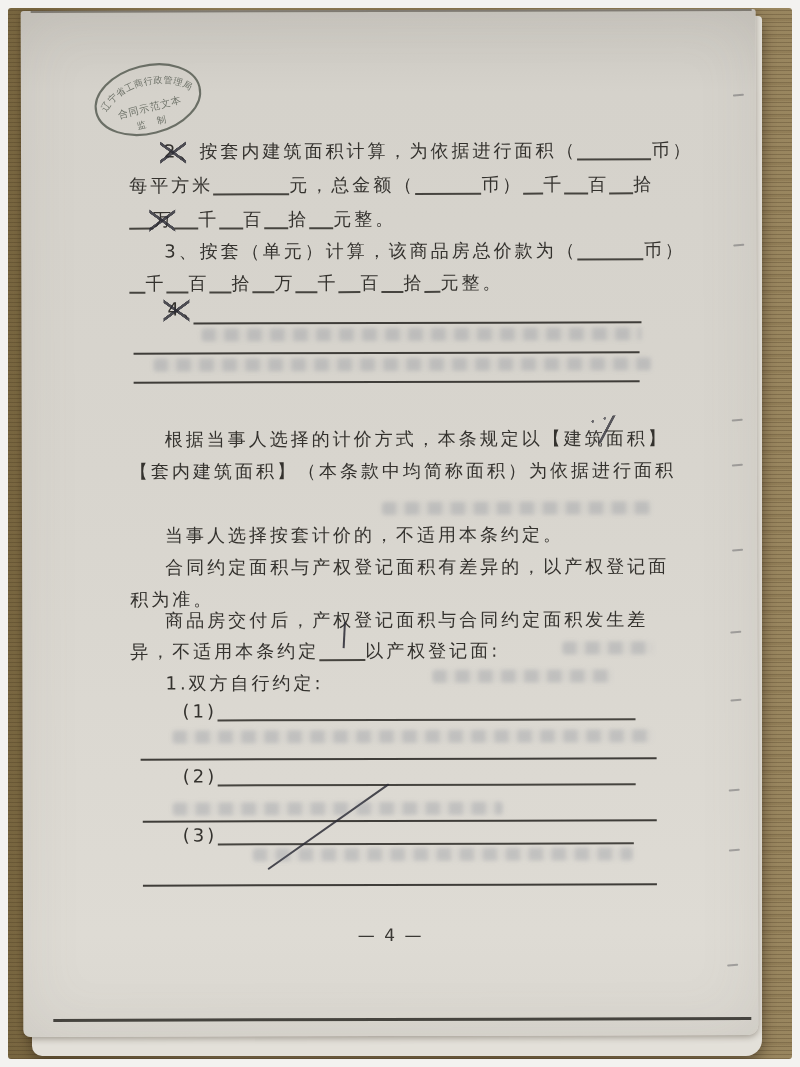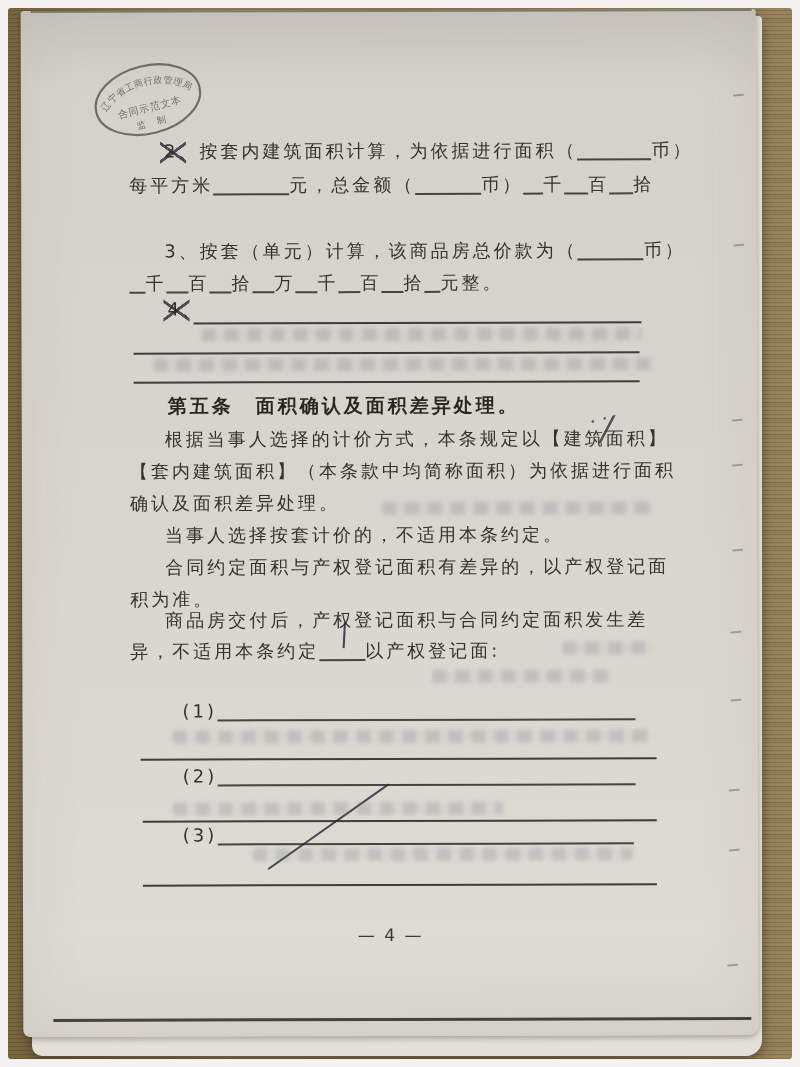--- a/index.html
+++ b/index.html
@@ -101,40 +101,40 @@
       <path id="sealArc" d="M 15,62 A 56,36 0 0 1 125,62" fill="none"></path>
       <text font-size="10.5" fill="#545a50" letter-spacing="0.5">
         <textPath href="#sealArc" startOffset="50%" text-anchor="middle">辽宁省工商行政管理局</textPath>
       </text>
       <text x="70" y="63" text-anchor="middle" font-size="11.5" fill="#545a50" letter-spacing="1">合同示范文本</text>
       <text x="70" y="80" text-anchor="middle" font-size="10.5" fill="#545a50" letter-spacing="5">监 制</text>
     </svg>
 
     <div class="row" style="left:143px;top:128px;"><span class="pen-cross">2、</span><span>按套内建筑面积计算，为依据进行面积（</span><span class="blank" style="width: 74px;"></span><span>币）</span></div>
     <div class="row" style="left:108px;top:162px;"><span>每平方米</span><span class="blank" style="width: 76px;"></span><span>元，总金额（</span><span class="blank" style="width: 66px;"></span><span>币）</span><span class="blank" style="width: 20px;"></span><span>千</span><span class="blank" style="width: 24px;"></span><span>百</span><span class="blank" style="width: 24px;"></span><span>拾</span></div>
+    <div class="row" style="left:108px;top:196px;"><span class="blank" style="width: 24px;"></span><span class="pen-cross">万</span><span class="blank" style="width: 24px;"></span><span>千</span><span class="blank" style="width: 24px;"></span><span>百</span><span class="blank" style="width: 24px;"></span><span>拾</span><span class="blank" style="width: 24px;"></span><span>元整。</span></div>
 
     <div class="row" style="left:143px;top:228px;"><span>3、按套（单元）计算，该商品房总价款为（</span><span class="blank" style="width: 66px;"></span><span>币）</span></div>
     <div class="row" style="left:108px;top:260px;"><span class="blank" style="width: 16px;"></span><span>千</span><span class="blank" style="width: 22px;"></span><span>百</span><span class="blank" style="width: 22px;"></span><span>拾</span><span class="blank" style="width: 22px;"></span><span>万</span><span class="blank" style="width: 22px;"></span><span>千</span><span class="blank" style="width: 22px;"></span><span>百</span><span class="blank" style="width: 22px;"></span><span>拾</span><span class="blank" style="width: 16px;"></span><span>元整。</span></div>
 
     <div class="row" style="left:146px;top:286px;"><span class="pen-cross">4、</span></div>
 
     <div class="rule" style="left:172px;top:312px;width:448px;"></div>
     <div class="rule" style="left:112px;top:342px;width:506px;"></div>
     <div class="rule" style="left:112px;top:371px;width:506px;"></div>
 
-    <div class="row heading" style="left:146px;top:382px;">第五条　面积确认及面积差异处理。</div>
 
     <div class="row" style="left:143px;top:416px;"><span>根据当事人选择的计价方式，本条规定以【建</span><span class="pen-tick">筑面</span><span>积】</span></div>
     <div class="row" style="left:108px;top:448px;">【套内建筑面积】（本条款中均简称面积）为依据进行面积</div>
-    <div class="row" style="left:108px;top:480px;">确认及面积差异处理。</div>
     <div class="row" style="left:143px;top:512px;">当事人选择按套计价的，不适用本条约定。</div>
     <div class="row" style="left:143px;top:544px;">合同约定面积与产权登记面积有差异的，以产权登记面</div>
     <div class="row" style="left:108px;top:576px;">积为准。</div>
     <div class="row" style="left:143px;top:597px;">商品房交付后，产权登记面积与合同约定面积发生差</div>
     <div class="row" style="left:108px;top:628px;"><span>异，不适用本条约定</span><span class="blank pen-one" style="width: 46px;"></span><span>以产权登记面:</span></div>
+    <div class="row" style="left:143px;top:660px;">1.双方自行约定:</div>
 
     <div class="row" style="left:160px;top:688px;"><span>(1)</span><span class="blank" style="width: 418px;"></span></div>
     <div class="rule" style="left:118px;top:748px;width:516px;"></div>
     <div class="row" style="left:160px;top:753px;"><span>(2)</span><span class="blank" style="width: 418px;"></span></div>
     <div class="rule" style="left:120px;top:810px;width:514px;"></div>
     <div class="row" style="left:160px;top:812px;"><span>(3)</span><span class="blank" style="width: 416px;"></span></div>
     <div class="rule" style="left:120px;top:874px;width:514px;"></div>
 
     <div class="pen-diagonal" style="left:245px;top:858px;"></div>
 

